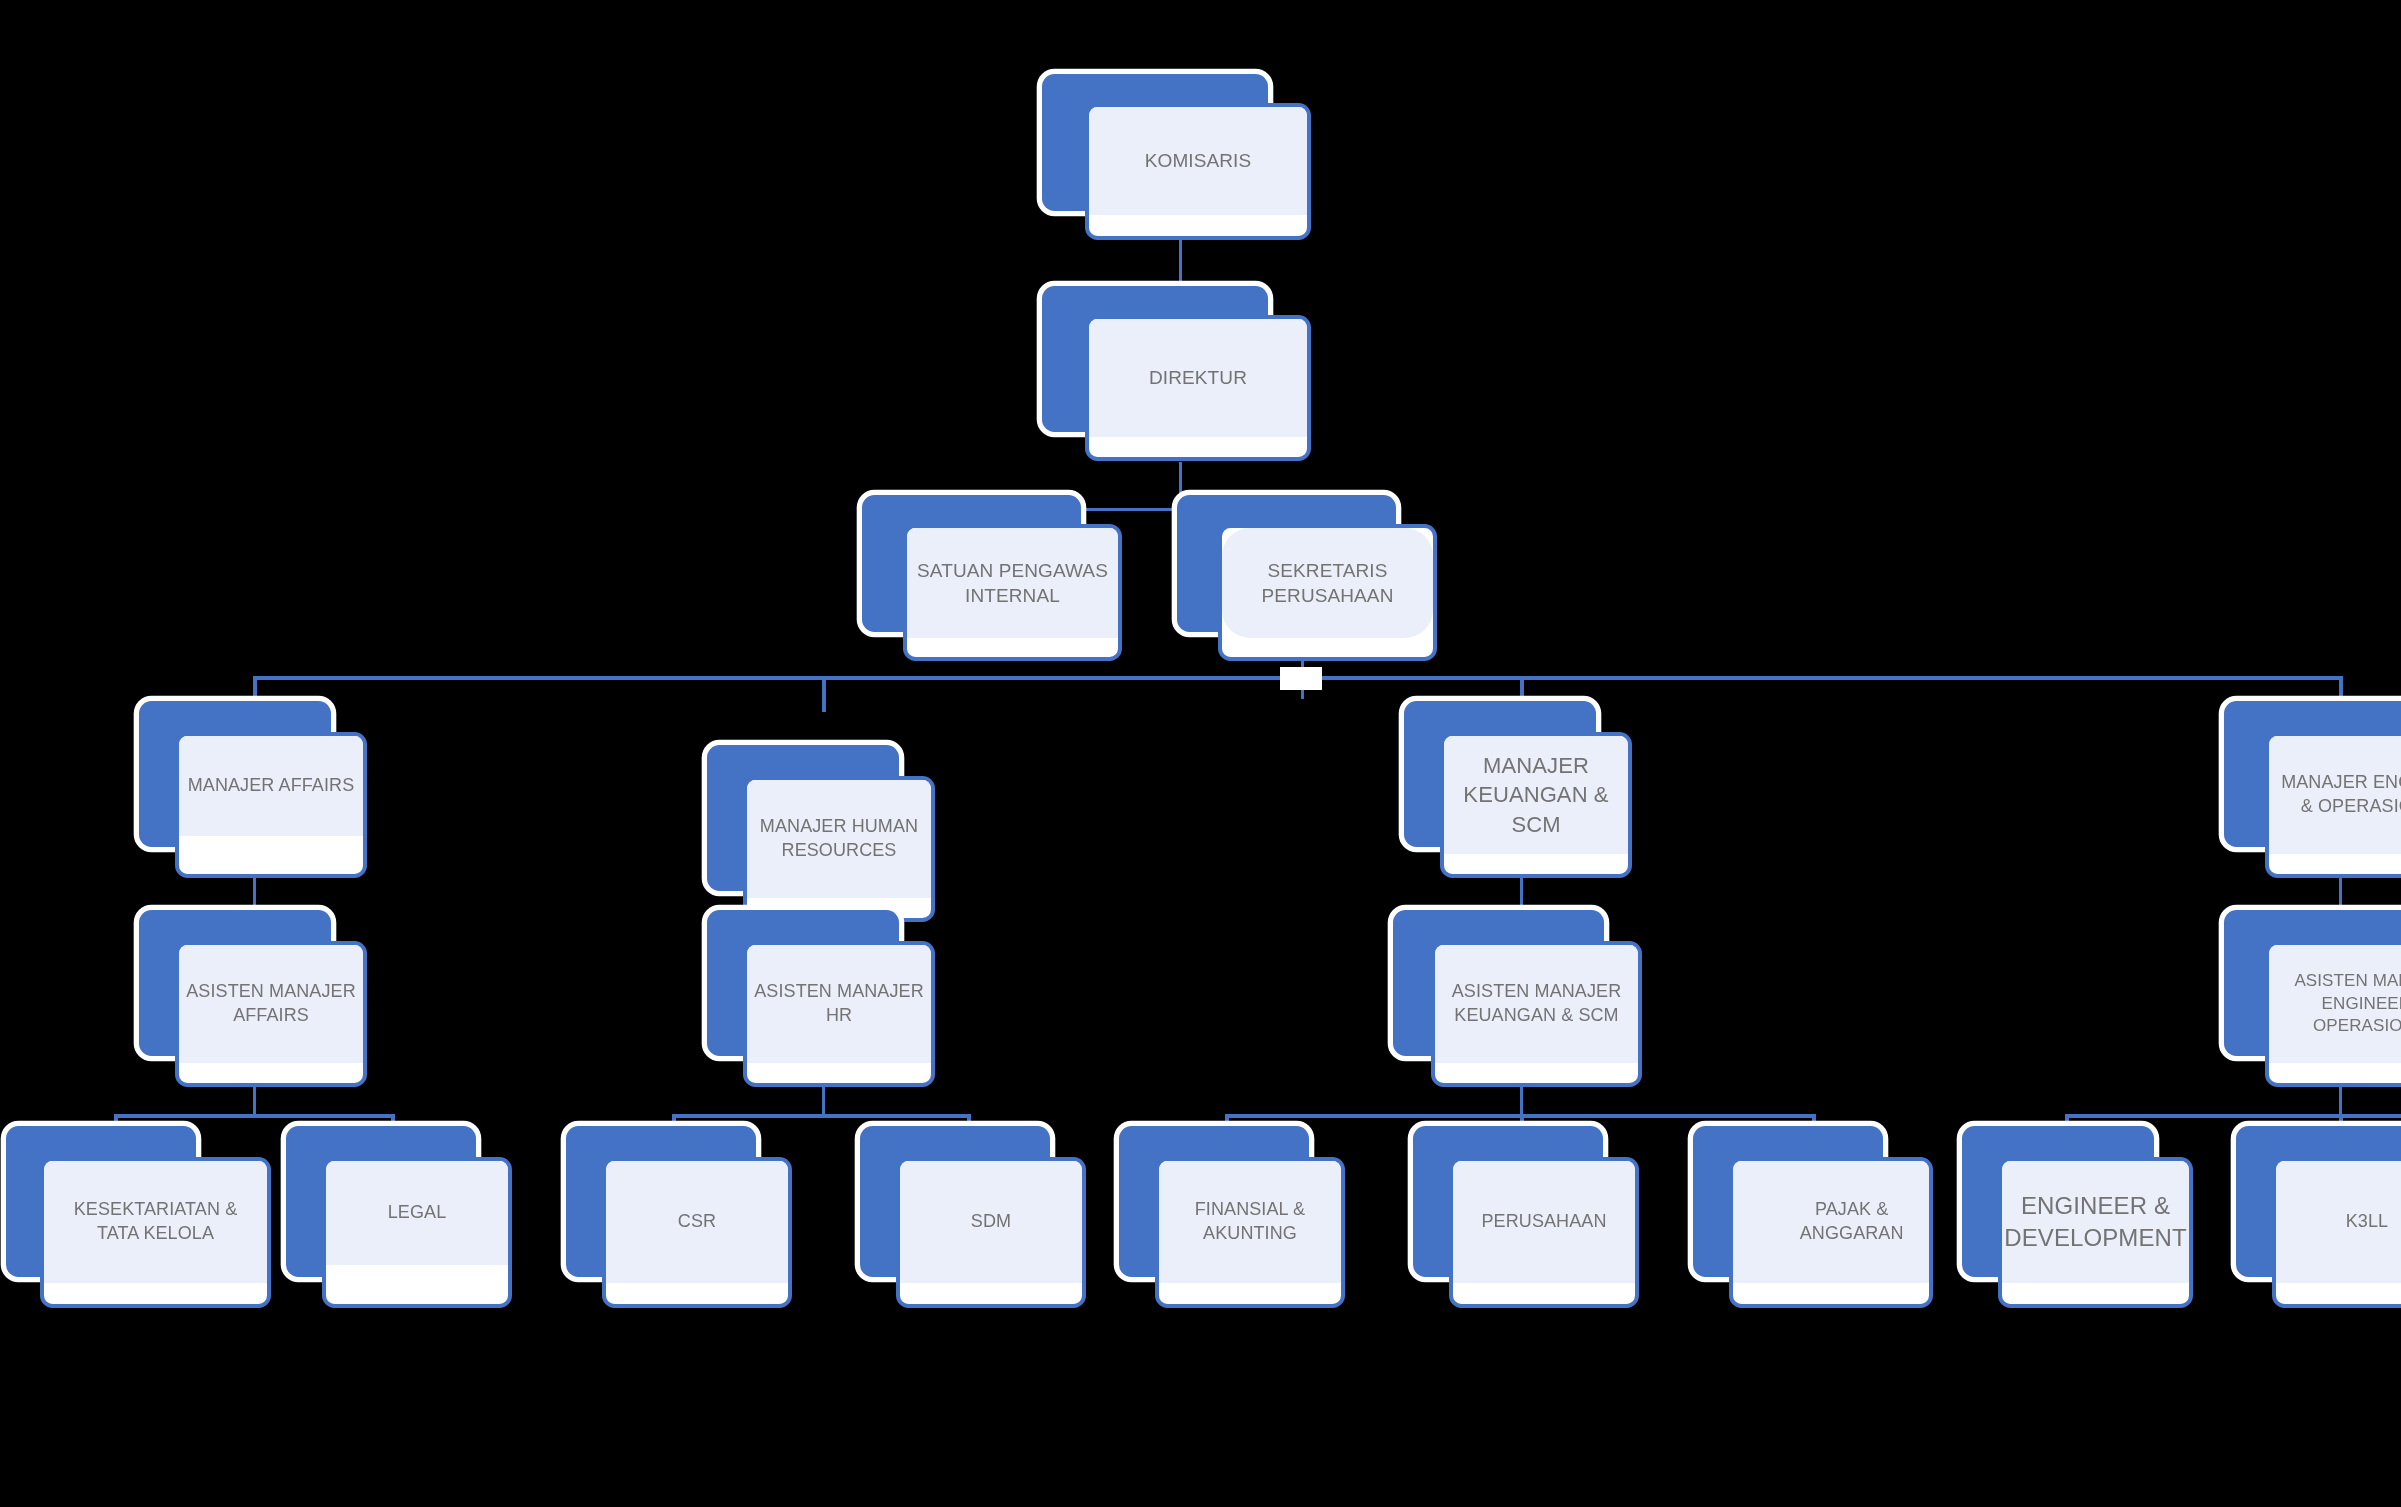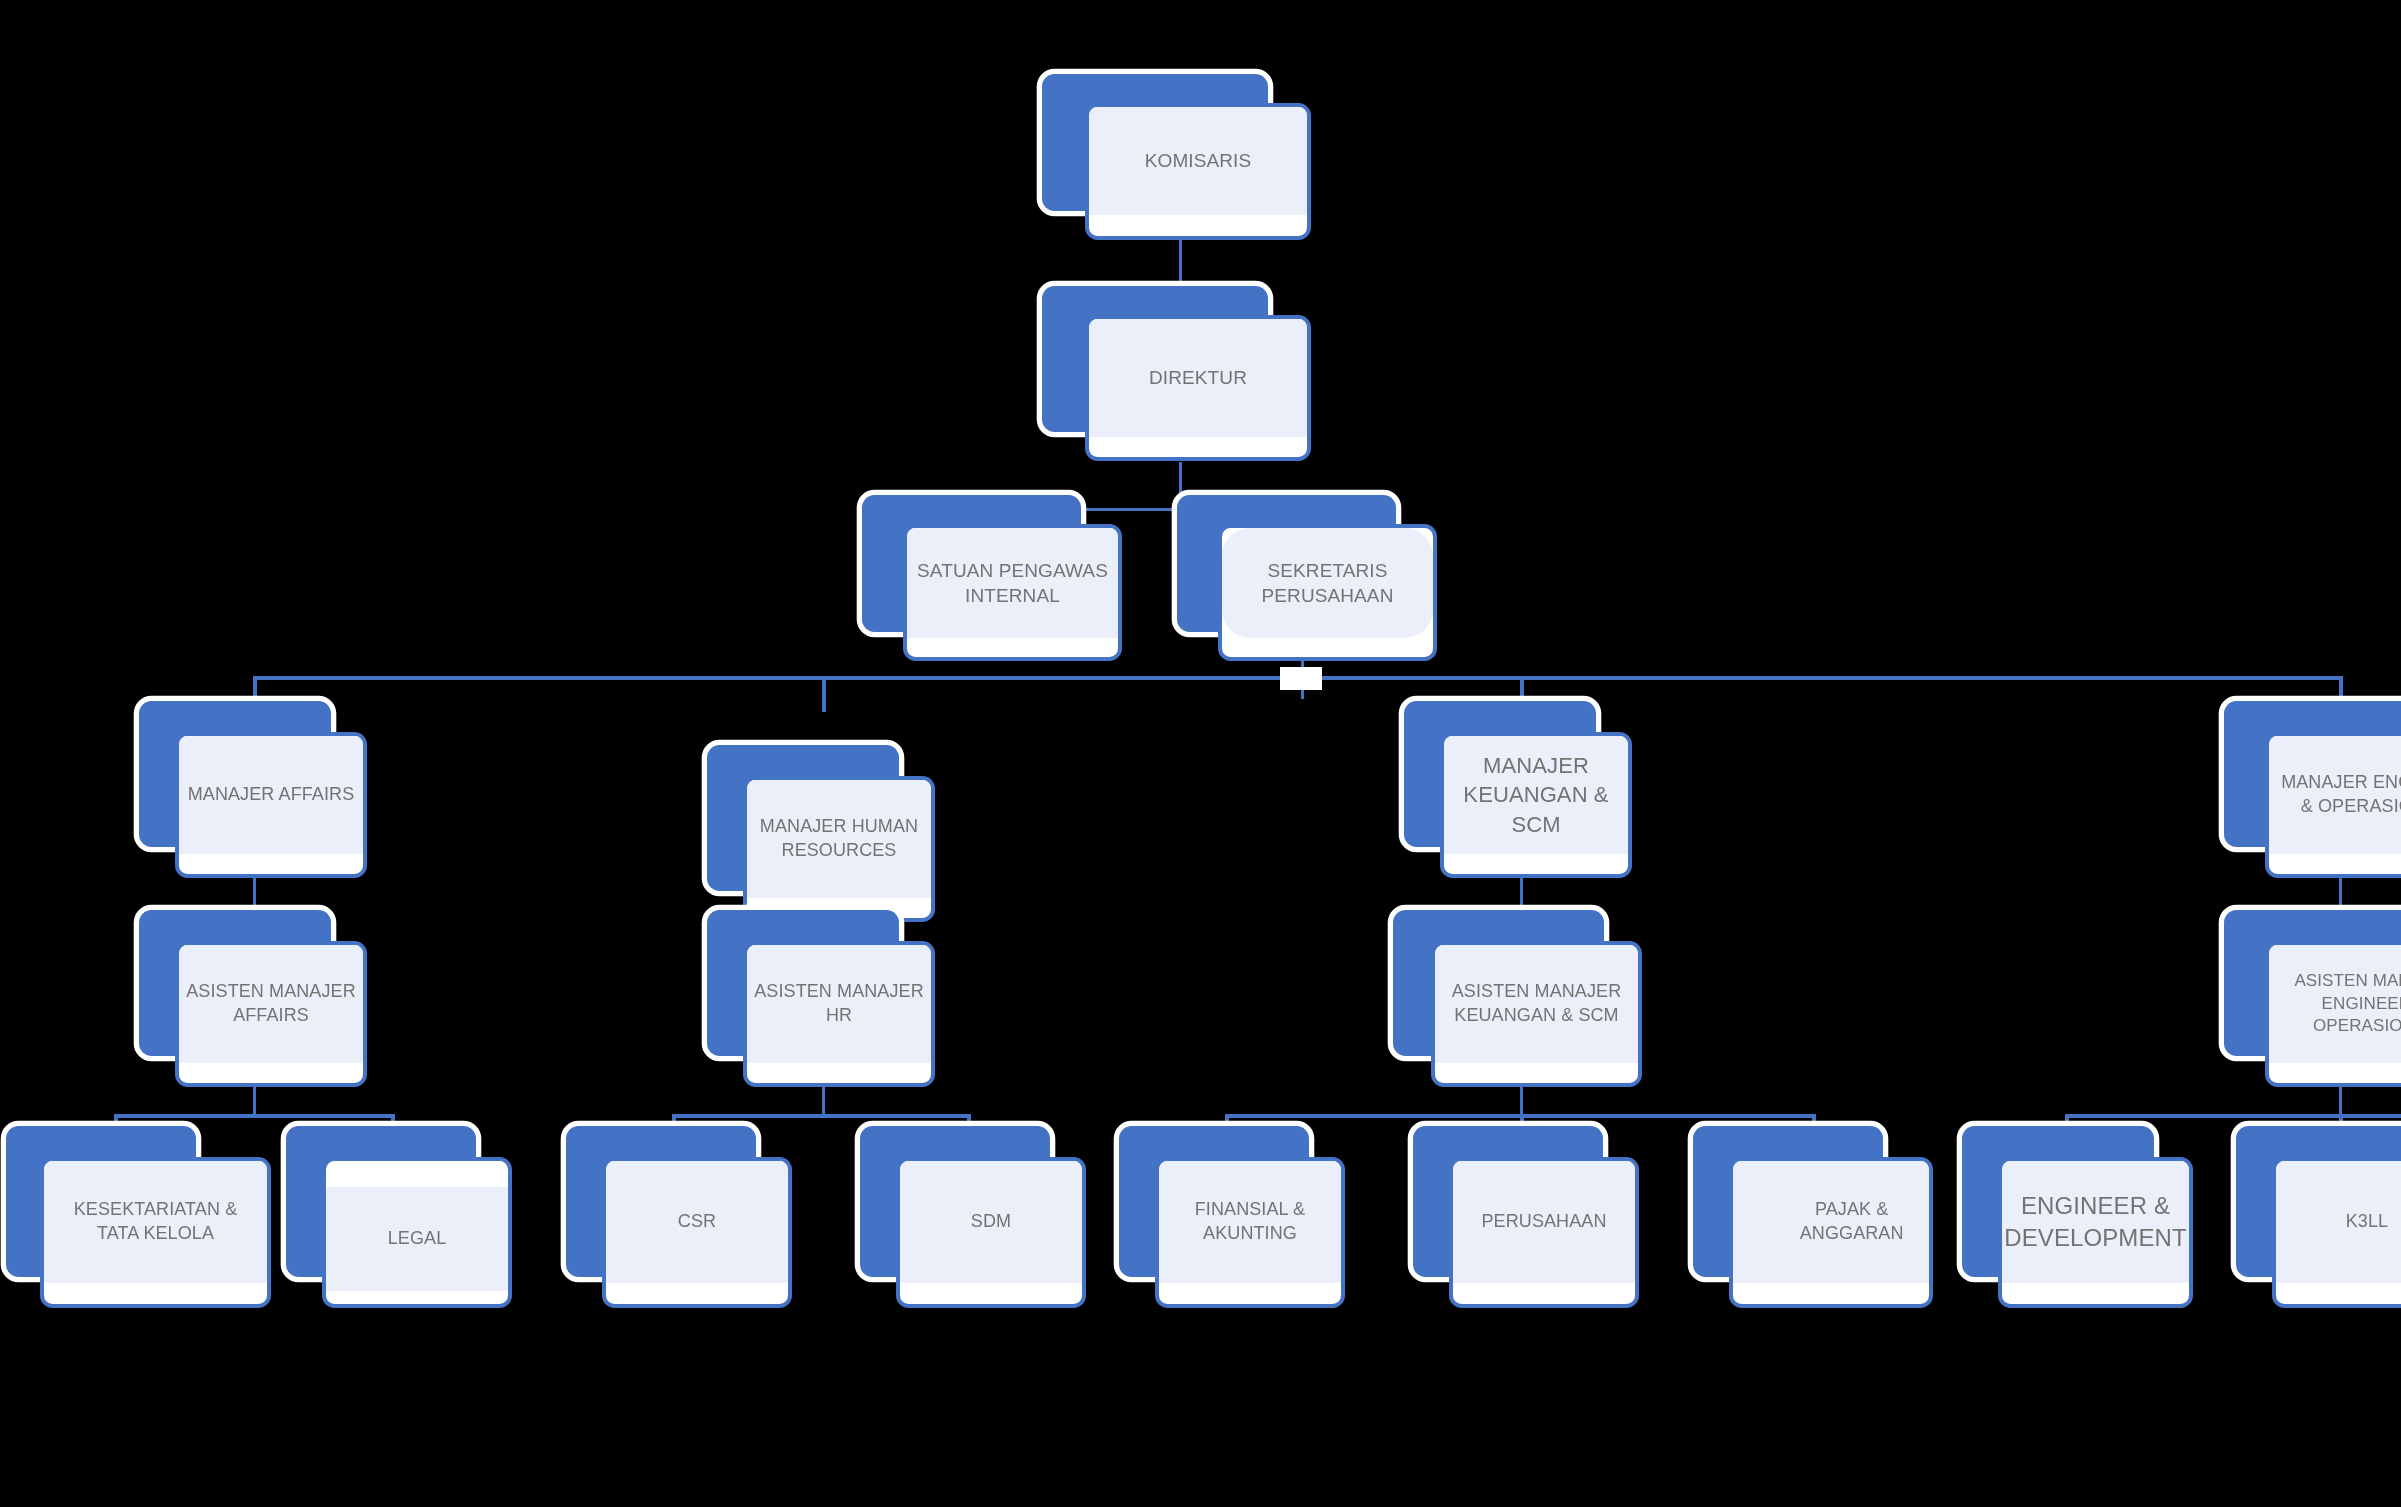--- a/index.html
+++ b/index.html
@@ -135,21 +135,21 @@
       <div class="panel" style="height:110px;border-radius:28px;">
         <span class="label" style="font-size:19px;">SEKRETARIS
 PERUSAHAAN</span>
       </div>
     </div>
   </div>
 
   <div class="node" style="left:139px;top:701px;width:228px;height:178px;">
     <div class="plate" style="width:192px;height:146px;"></div>
     <div class="card" style="left:36px;top:31px;width:192px;height:146px;">
-      <div class="panel" style="height:118px;">
+      <div class="panel" style="height:100px;">
         <span class="label" style="font-size:18px;">MANAJER AFFAIRS</span>
       </div>
     </div>
   </div>
 
   <div class="node" style="left:707px;top:701px;width:228px;height:178px;margin-top:44px;">
     <div class="plate" style="width:192px;height:146px;"></div>
     <div class="card" style="left:36px;top:31px;width:192px;height:146px;">
       <div class="panel" style="height:118px;">
         <span class="label" style="font-size:18px;">MANAJER HUMAN
@@ -225,21 +225,21 @@
       <div class="panel" style="height:122px;">
         <span class="label" style="font-size:18px;">KESEKTARIATAN &amp;
 TATA KELOLA</span>
       </div>
     </div>
   </div>
 
   <div class="node" style="left:286px;top:1126px;width:226px;height:183px;">
     <div class="plate" style="width:190px;height:151px;"></div>
     <div class="card" style="left:36px;top:31px;width:190px;height:151px;">
-      <div class="panel" style="height:104px;margin-top:26px;">
+      <div class="panel" style="height:104px;">
         <span class="label" style="font-size:18px;">LEGAL</span>
       </div>
     </div>
   </div>
 
   <div class="node" style="left:566px;top:1126px;width:226px;height:183px;">
     <div class="plate" style="width:190px;height:151px;"></div>
     <div class="card" style="left:36px;top:31px;width:190px;height:151px;">
       <div class="panel" style="height:122px;">
         <span class="label" style="font-size:18px;">CSR</span>

